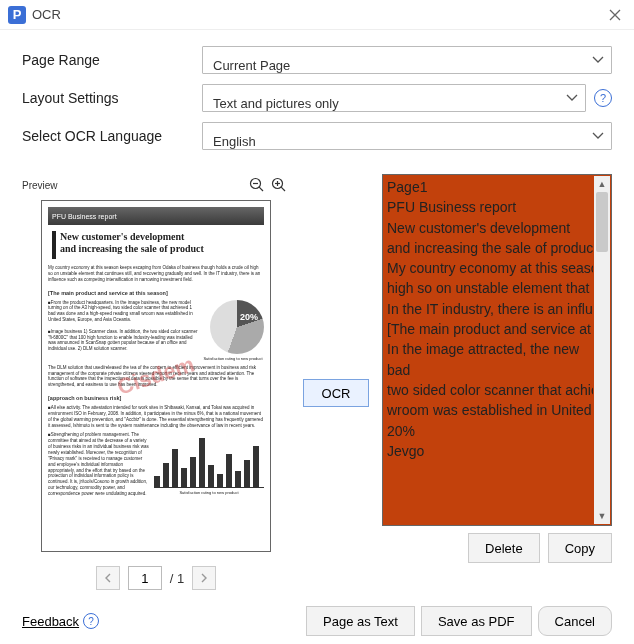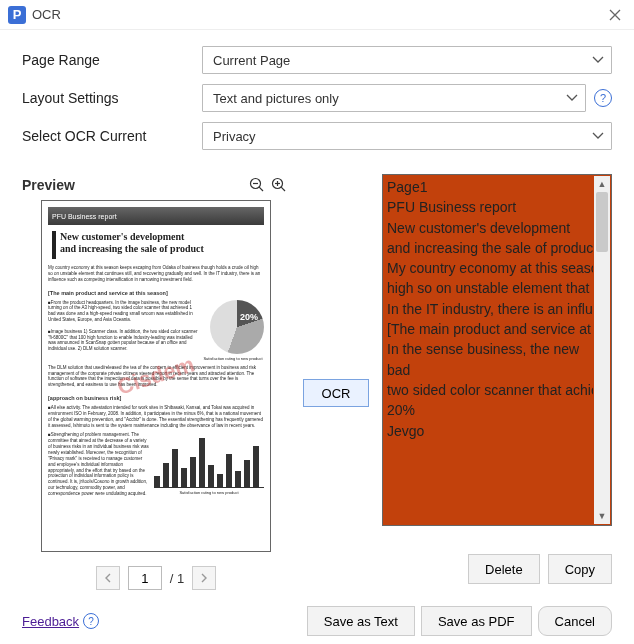--- a/index.html
+++ b/index.html
@@ -5,29 +5,29 @@
 * { box-sizing: border-box; margin: 0; padding: 0; }
 body { font-family: -apple-system, BlinkMacSystemFont, "Segoe UI", Arial, sans-serif; font-size: 13px; color: #333; background: #fff; width: 634px; height: 644px; overflow: hidden; }
 .titlebar { display: flex; align-items: center; height: 30px; padding: 0 8px; border-bottom: 1px solid #eee; }
 .titlebar .app-icon { width: 18px; height: 18px; border-radius: 3px; background: #3b6fd6; color: #fff; font-weight: bold; font-size: 13px; display: flex; align-items: center; justify-content: center; margin-right: 6px; }
 .titlebar .title { flex: 1; font-size: 13px; color: #444; }
 .titlebar .close { width: 22px; height: 22px; display: flex; align-items: center; justify-content: center; color: #666; cursor: pointer; }
 .content { padding: 16px 22px 8px; }
 .row { display: flex; align-items: center; margin-bottom: 10px; }
 .row-label { width: 180px; font-size: 14px; color: #222; }
 .select-wrap { flex: 1; position: relative; }
-.select { width: 100%; height: 28px; border: 1px solid #bbb; border-radius: 1px; background: #fff; padding: 0 28px 0 10px; font-size: 13px; display: flex; align-items: center; cursor: pointer; }
+.select { width: 100%; height: 28px; border: 1px solid #bbb; border-radius: 1px; background: #fff; padding: 0 28px 0 10px; font-size: 13px; display: flex; align-items: flex-end; cursor: pointer; }
 .chev { position: absolute; right: 8px; top: 50%; transform: translateY(-50%); pointer-events: none; color: #555; }
 .help { width: 18px; height: 18px; border: 1.5px solid #3b6fd6; border-radius: 50%; display: flex; align-items: center; justify-content: center; color: #3b6fd6; font-size: 11px; margin-left: 8px; cursor: pointer; }
 .panels { display: flex; margin-top: 24px; }
 .panel-left { width: 268px; }
 .panel-mid { width: 92px; display: flex; align-items: center; justify-content: center; margin-top: 22px; }
 .panel-right { flex: 1; }
 .panel-head { display: flex; align-items: center; margin-bottom: 4px; }
-.panel-title { font-weight: 700; font-size: 14px; flex: 1; }
+.panel-title { font-weight: 400; font-size: 10px; flex: 1; }
 .zoom-btn { width: 22px; height: 22px; display: flex; align-items: center; justify-content: center; cursor: pointer; color: #333; }
 .preview-box { width: 230px; height: 352px; border: 1px solid #666; background: #fff; margin: 0 auto; overflow: hidden; position: relative; }
 .preview-inner { position: absolute; inset: 6px; display: flex; flex-direction: column; gap: 4px; }
 .hdr-bar { height: 18px; background: linear-gradient(#666,#3a3a3a); color: #fff; font-size: 7px; display: flex; align-items: center; padding: 0 4px; }
 .headline { background: #fff; padding: 2px 4px; }
 .headline .rule { width: 4px; height: 28px; background: #222; float: left; margin-right: 4px; }
 .headline h1 { font-family: Georgia, serif; font-size: 10px; font-weight: 600; line-height: 1.2; color: #222; }
 .tiny { font-size: 4.5px; line-height: 1.3; color: #222; }
 .sect { font-size: 5.5px; font-weight: 700; margin-top: 3px; }
 .pie { width: 54px; height: 54px; border-radius: 50%; background: conic-gradient(#555 0 72deg, #aaa 72deg 200deg, #ddd 200deg 360deg); position: relative; margin-left: auto; }
@@ -39,25 +39,25 @@
 .pager { display: flex; align-items: center; justify-content: center; gap: 8px; margin-top: 14px; }
 .nav-btn { width: 24px; height: 24px; border: 1px solid #ccc; background: #f5f5f5; display: flex; align-items: center; justify-content: center; cursor: pointer; color: #888; }
 .page-input { width: 34px; height: 24px; border: 1px solid #bbb; text-align: center; font-size: 13px; }
 .ocr-btn { width: 66px; height: 28px; border: 1px solid #7aa3e0; background: #eaf2ff; font-size: 13px; cursor: pointer; }
 .results-box { border: 1px solid #666; height: 352px; background: #c2410c; position: relative; overflow: hidden; }
 .results-inner { position: absolute; inset: 2px 18px 2px 4px; font-size: 14px; line-height: 1.45; color: #222; white-space: nowrap; overflow: hidden; }
 .results-inner div { overflow: hidden; text-overflow: clip; }
 .scrollbar { position: absolute; right: 1px; top: 1px; bottom: 1px; width: 16px; background: #f0f0f0; }
 .scrollbar .arrow { height: 16px; display: flex; align-items: center; justify-content: center; color: #666; font-size: 9px; cursor: pointer; }
 .scrollbar .thumb { position: absolute; top: 16px; left: 2px; right: 2px; height: 60px; background: #c9c9c9; border-radius: 2px; cursor: pointer; }
-.action-row { display: flex; justify-content: flex-end; gap: 8px; margin-top: 28px; }
+.action-row { display: flex; justify-content: flex-end; gap: 8px; margin-top: 7px; }
 .btn { height: 30px; padding: 0 16px; border: 1px solid #ccc; background: #f3f3f3; font-size: 13px; cursor: pointer; }
 .footer { display: flex; align-items: center; padding: 8px 22px 12px; }
 .footer .spacer { flex: 1; }
-.feedback { color: #4c1d95; font-size: 13px; text-decoration: underline; cursor: pointer; margin-right: 4px; }
+.feedback { color: #000000; font-size: 13px; text-decoration: underline; cursor: pointer; margin-right: 4px; }
 .feedback-q { width: 16px; height: 16px; border: 1.5px solid #3b6fd6; border-radius: 50%; display: inline-flex; align-items: center; justify-content: center; color: #3b6fd6; font-size: 10px; cursor: pointer; }
 svg { display: block; }
 </style>
 </head>
 <body>
 
 <div class="titlebar">
   <div class="app-icon">P</div>
   <div class="title">OCR</div>
   <div class="close">
@@ -92,24 +92,24 @@
       <span class="chev">
           <svg width="12" height="8" viewBox="0 0 12 8">
             <path d="M1 1 L6 6 L11 1" stroke="#555" stroke-width="1.3" fill="none"></path>
           </svg>
         </span>
     </div>
     <div class="help">?</div>
   </div>
 
   <div class="row">
-    <div class="row-label">Select OCR Current</div>
+    <div class="row-label">Select OCR Language</div>
     <div class="select-wrap">
       <div class="select">
-          <span>Privacy</span>
+          <span>English</span>
         </div>
       <span class="chev">
           <svg width="12" height="8" viewBox="0 0 12 8">
             <path d="M1 1 L6 6 L11 1" stroke="#555" stroke-width="1.3" fill="none"></path>
           </svg>
         </span>
     </div>
   </div>
 
   <div class="panels">
@@ -202,23 +202,24 @@
       <div class="results-box">
         <div class="results-inner" id="results-lines">
             <div>Page1</div>
             <div>PFU Business report</div>
             <div>New customer's development</div>
             <div>and increasing the sale of product</div>
             <div>My country economy at this season</div>
             <div>high so on unstable element that</div>
             <div>In the IT industry, there is an influence</div>
             <div>[The main product and service at this</div>
-            <div>In the sense business, the new</div>
+            <div>In the image attracted, the new</div>
             <div>bad</div>
             <div>two sided color scanner that achieved</div>
+            <div>wroom was established in United</div>
             <div>20%</div>
             <div>Jevgo</div>
           </div>
         <div class="scrollbar">
           <div class="arrow">▲</div>
           <div class="thumb"></div>
           <div class="arrow" style="position:absolute;bottom:0;left:0;right:0;">▼</div>
         </div>
       </div>
       <div class="action-row">
@@ -227,16 +228,16 @@
       </div>
     </div>
   </div>
 
 </div>
 
 <div class="footer">
   <span class="feedback">Feedback</span>
   <span class="feedback-q">?</span>
   <div class="spacer"></div>
-  <button class="btn">Save as Text</button>
+  <button class="btn">Page as Text</button>
   <button class="btn" style="margin-left:6px;">Save as PDF</button>
   <button class="btn" style="margin-left:6px;border-radius:9px;">Cancel</button>
 </div>
 
 </body></html>

